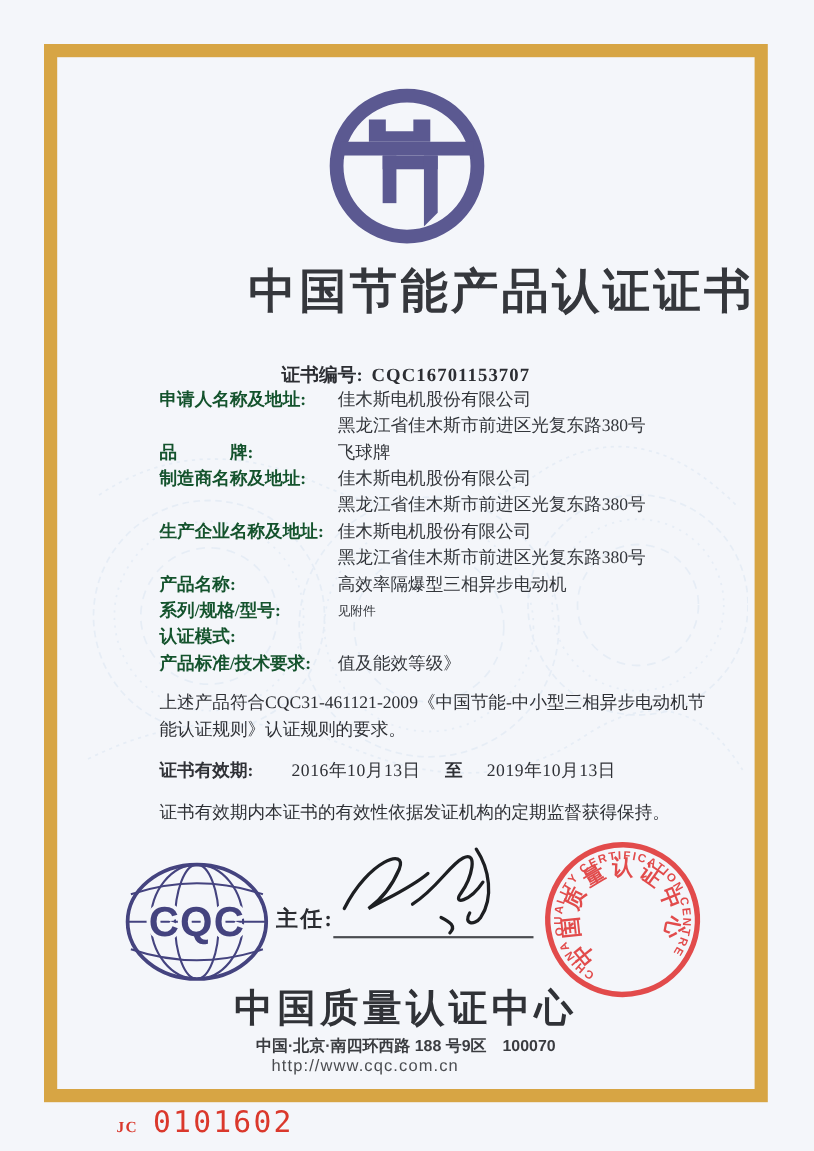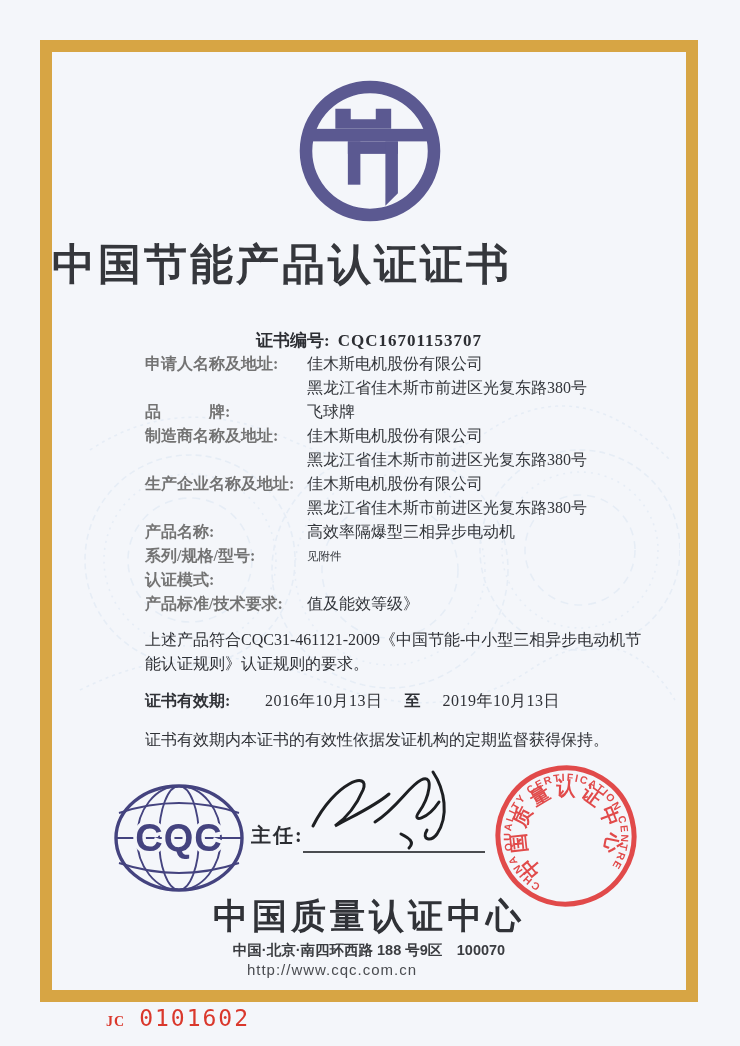--- a/index.html
+++ b/index.html
@@ -10,31 +10,31 @@
     color:#2f3136;
   }
   .page{position:absolute;inset:0;}
   .gold-frame{
     position:absolute;left:40px;top:40px;width:658px;height:962px;
     border:12px solid #d7a544;box-sizing:border-box;
   }
   .watermark{position:absolute;left:60px;top:370px;width:620px;height:390px;opacity:.45;pointer-events:none;}
   .emblem{position:absolute;left:293px;top:74px;width:154px;height:154px;}
   .title{
-    position:absolute;top:236px;left:52px;width:634px;text-align:left;
+    position:absolute;top:236px;left:52px;width:634px;text-align:right;
     font-size:43px;font-weight:bold;letter-spacing:3px;color:#35373c;white-space:nowrap;
   }
   .certno-row{
     position:absolute;top:329px;left:52px;width:634px;text-align:center;
     font-size:17px;font-weight:bold;color:#2c2e33;
   }
   .certno-row .num{font-family:"Liberation Serif","DejaVu Serif",serif;letter-spacing:1px;margin-left:8px;}
   .content{position:absolute;left:145px;top:352px;width:505px;font-size:16px;line-height:24px;}
   .field-row{display:flex;align-items:flex-start;}
-  .flabel{width:162px;flex:0 0 162px;font-weight:bold;color:#737373;}
+  .flabel{width:162px;flex:0 0 162px;font-weight:bold;color:#14532d;}
   .fvalue{flex:1;color:#33363b;}
   .field-row.small .fvalue{font-size:11.5px;}
   .compliance{margin-top:12px;font-weight:500;color:#2e3035;width:503px;}
   .validity{margin-top:13px;display:flex;}
   .validity .vlabel{font-weight:bold;width:120px;flex:0 0 120px;}
   .validity .vdate{letter-spacing:.5px;}
   .validity .vto{margin:0 22px;font-weight:bold;}
   .note{margin-top:15px;color:#2e3035;}
   .cqc-globe{position:absolute;left:111px;top:781px;width:136px;height:114px;}
   .director{position:absolute;left:251px;top:822px;font-size:20px;font-weight:bold;letter-spacing:2px;color:#2b2d32;}
@@ -48,21 +48,21 @@
   .addr{
     position:absolute;top:941px;left:52px;width:634px;text-align:center;
     font-family:"Liberation Sans","DejaVu Sans",sans-serif;font-size:14.5px;font-weight:bold;color:#3a3c40;
   }
   .url{
     position:absolute;top:961px;left:52px;width:560px;text-align:center;
     font-family:"Liberation Sans","DejaVu Sans",sans-serif;font-size:15px;color:#4a4c50;letter-spacing:1px;
   }
   .serial{position:absolute;left:66px;top:1005px;color:#da382c;display:flex;align-items:baseline;}
   .serial .pfx{font-size:14px;font-weight:bold;letter-spacing:1px;margin-right:14px;font-family:"Liberation Serif",serif;margin-left:40px;}
-  .serial .digits{font-size:23px;font-family:"DejaVu Sans Mono","Liberation Mono",monospace;letter-spacing:2px;}
+  .serial .digits{font-size:27px;font-family:"DejaVu Sans Mono","Liberation Mono",monospace;letter-spacing:2px;}
 </style>
 </head>
 <body>
 
 <div class="page">
 
   <svg class="watermark" viewBox="0 0 620 390">
     <g fill="none" stroke="#b9cfe8" stroke-width="1.6" opacity="0.5">
       <circle cx="130" cy="190" r="105" stroke-dasharray="6 4"></circle>
       <circle cx="130" cy="190" r="86" stroke-dasharray="2 5"></circle>

